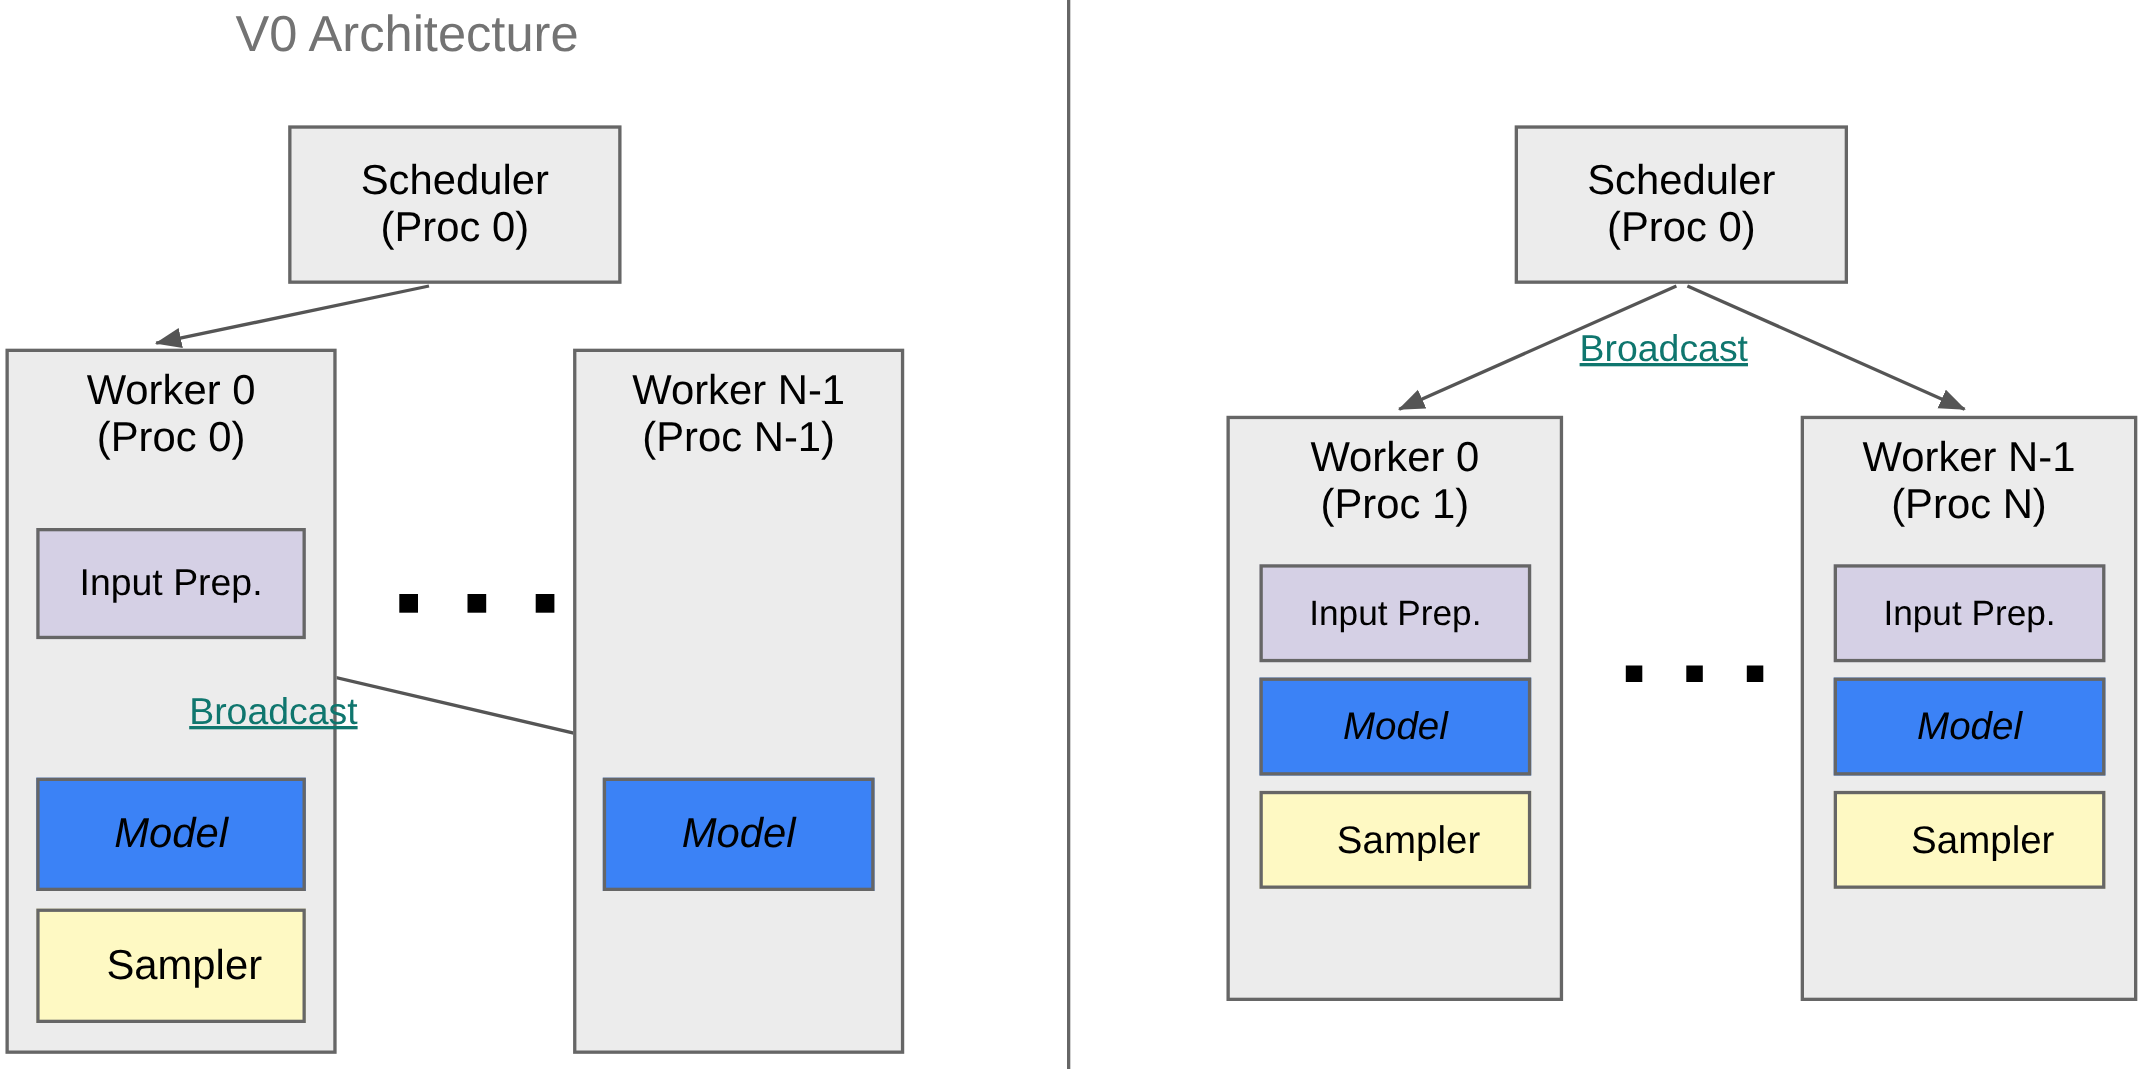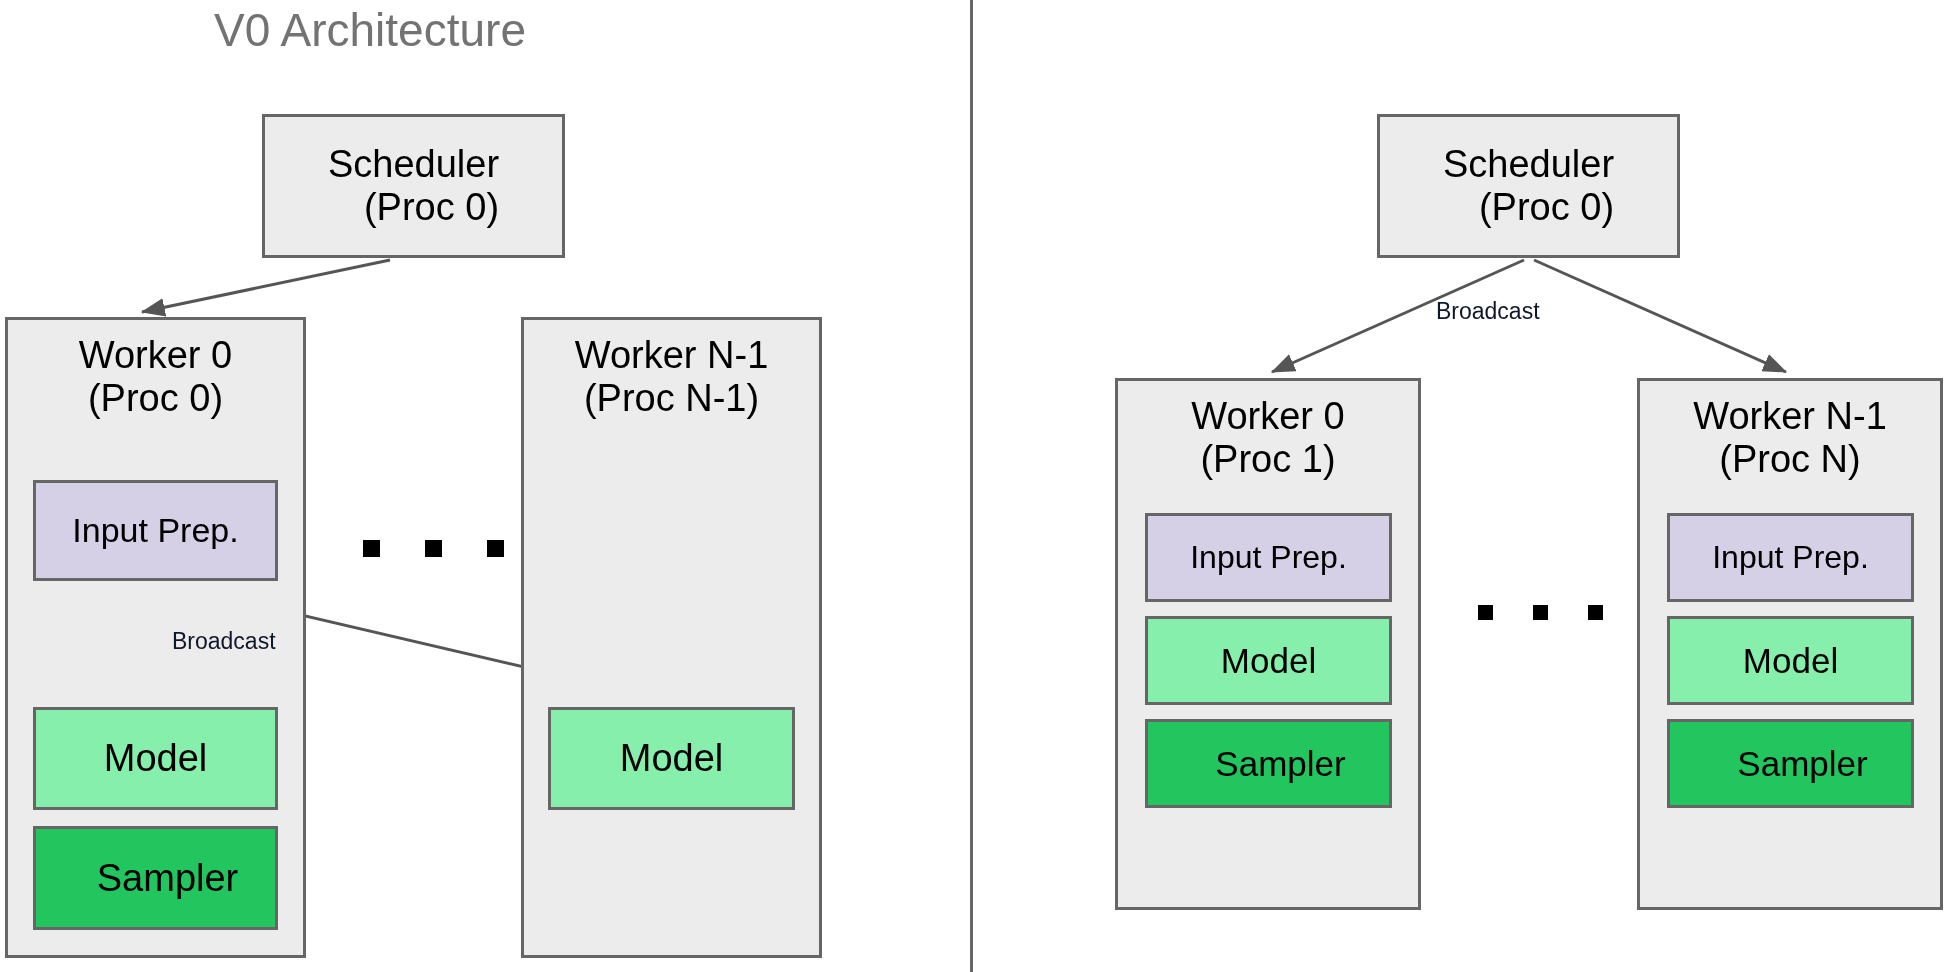--- a/index.html
+++ b/index.html
@@ -37,49 +37,49 @@
   }
   .box-label {
     text-align: center;
     font-size: 38px;
     line-height: 1.12;
     color: #000;
     white-space: pre-line;
   }
   .scheduler-box .box-label {
     margin: auto 0;
-    text-align: right;
   }
   .worker-box .box-label {
     margin-top: 14px;
   }
   .inner-box {
     position: absolute;
     box-sizing: border-box;
     border: 3px solid #666666;
     display: flex;
     align-items: center;
     justify-content: center;
     text-align: center;
     color: #000;
   }
   .inner-purple { background: #d5d0e5; }
-  .inner-yellow { background: #86efac; }
-  .inner-green  { background: #22c55e; padding-left: 24px; }
+  .inner-yellow { background: #3b82f6; font-style: italic; }
+  .inner-green  { background: #fef9c3; padding-left: 24px; }
 
   .divider {
     position: absolute;
     background: #666666;
   }
   .edge-label {
     position: absolute;
-    font-size: 23px;
+    font-size: 34px;
     line-height: 1;
-    color: #0f172a;
+    color: #0f766e;
     white-space: nowrap;
+    text-decoration: underline;
   }
   .dots {
     position: absolute;
     display: flex;
     align-items: center;
   }
   .dots span {
     display: block;
     background: #000;
   }

